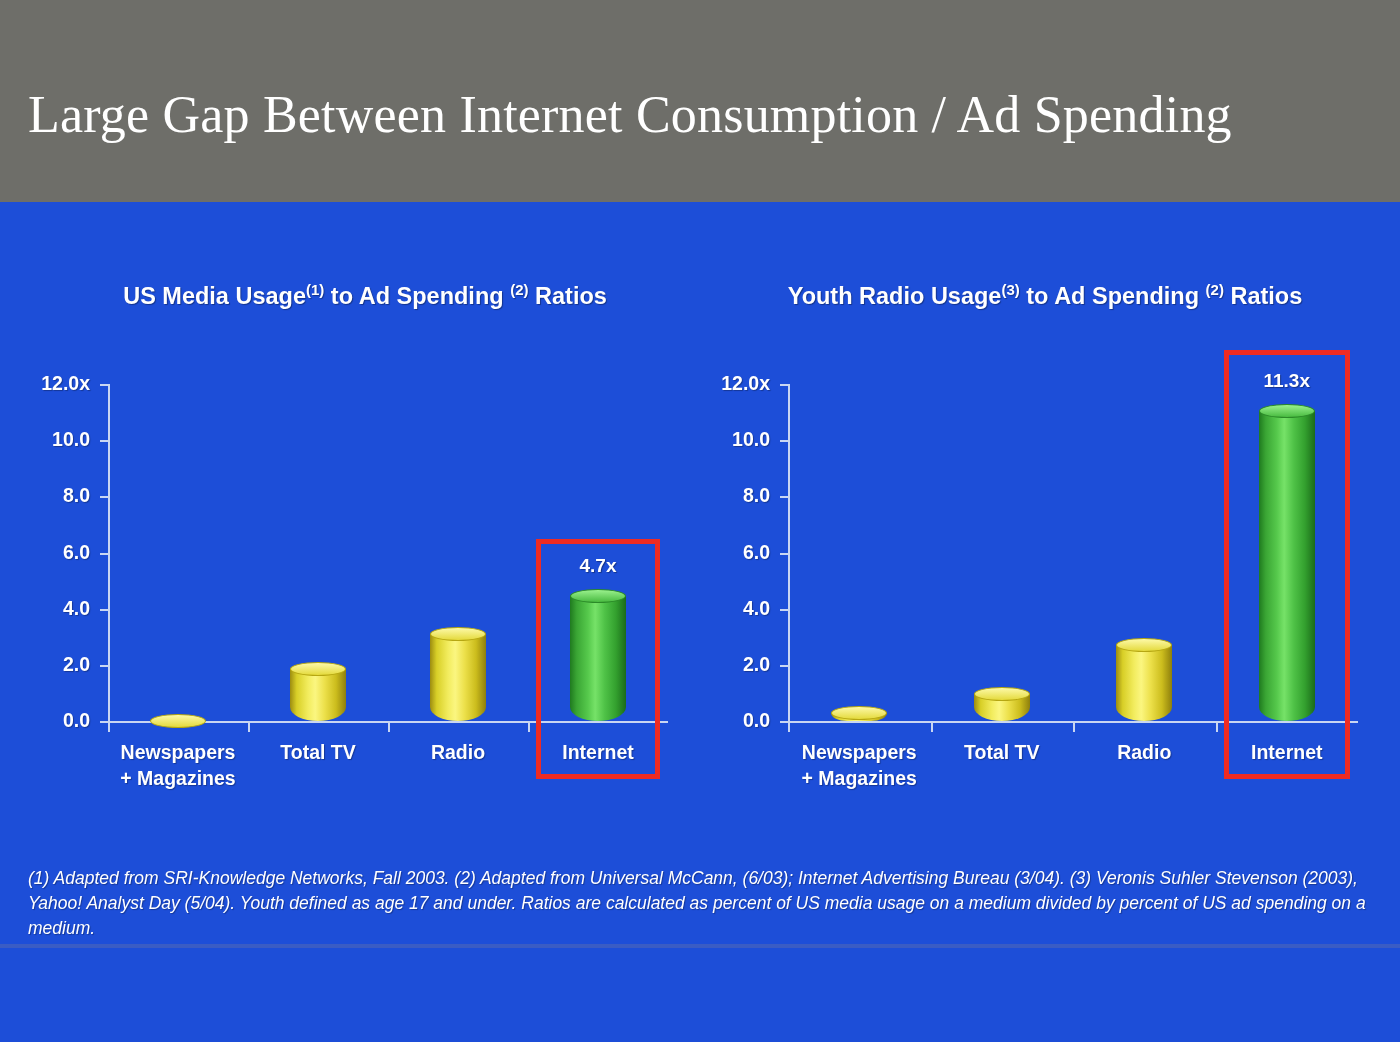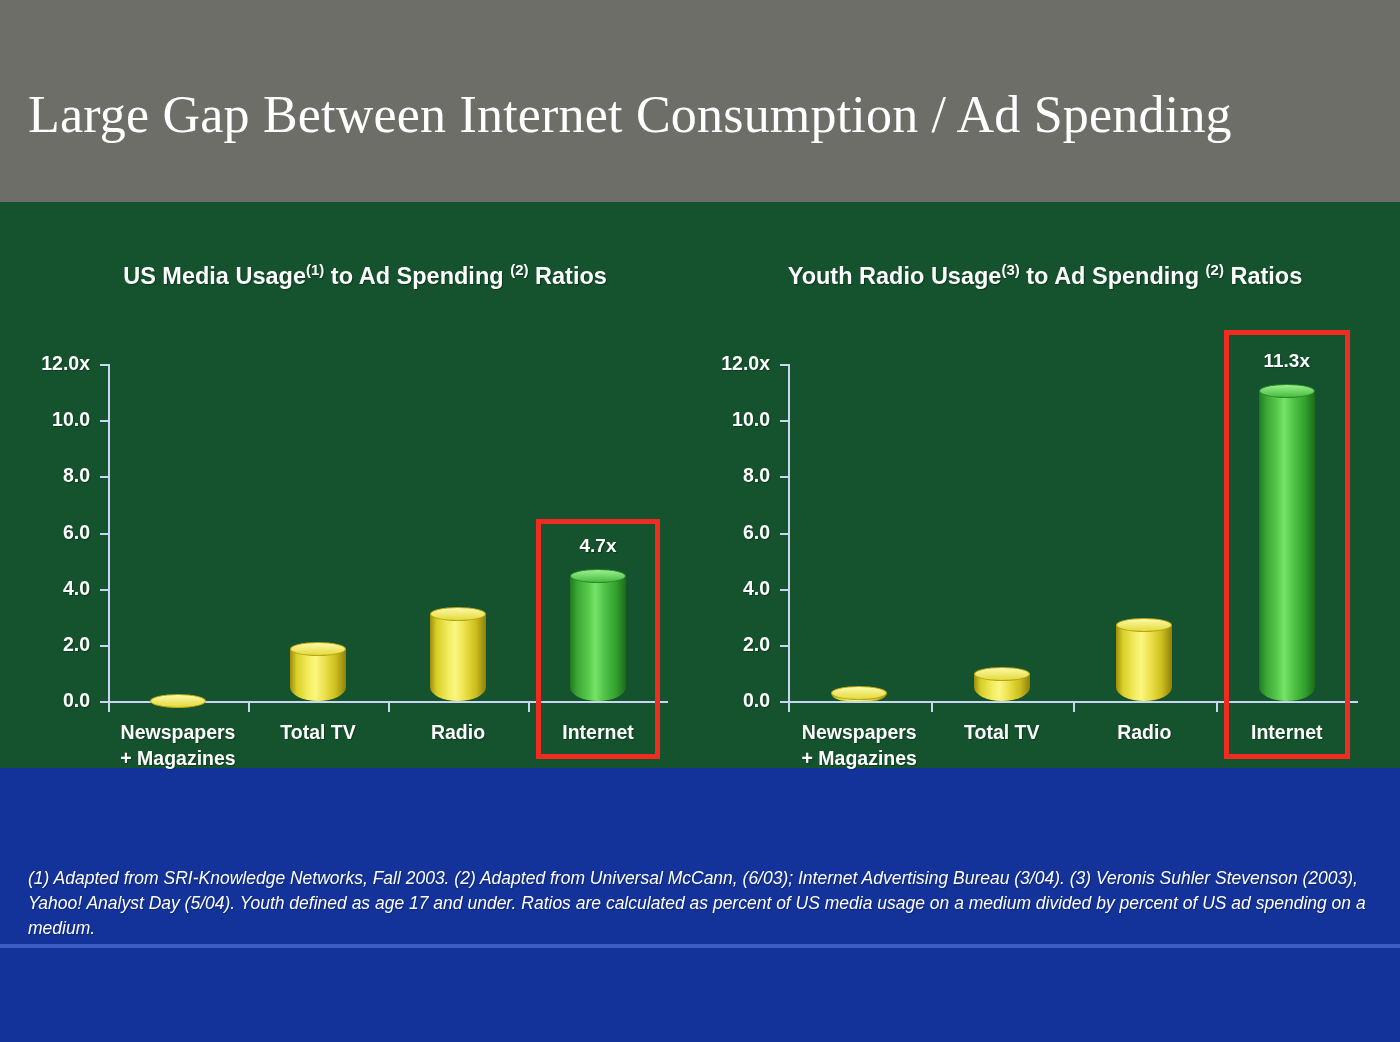--- a/index.html
+++ b/index.html
@@ -2,36 +2,36 @@
 <html><head>
 <meta charset="utf-8">
 <style>
   * { box-sizing: border-box; margin: 0; padding: 0; }
   html, body {
     width: 1400px; height: 1042px;
     background: #14339a;
     font-family: "Liberation Sans", sans-serif;
     overflow: hidden;
   }
-  .slide { position: relative; width: 1400px; height: 768px; background: #14532d; }
+  .slide { position: relative; width: 1400px; height: 1042px; background: #1d4ed8; }
 
   
   .header-band {
     position: absolute; left: 0; top: 0; width: 1400px; height: 202px;
     background: #6e6e69;
   }
   .slide-title {
     position: absolute; left: 28px; top: 88px; width: 1352px;
     font-family: "Liberation Serif", serif;
     font-size: 52px; line-height: 1.05; color: #ffffff;
     letter-spacing: 0.2px; white-space: nowrap;
   }
 
   
-  .panel { position: absolute; top: 252px; width: 690px; height: 560px; }
+  .panel { position: absolute; top: 272px; width: 690px; height: 560px; }
   .panel.left  { left: 10px; }
   .panel.right { left: 700px; }
 
   .panel-title {
     position: absolute; left: 0; top: 0; width: 100%;
     text-align: center; color: #ffffff;
     font-size: 23.5px; font-weight: bold; line-height: 36px;
     text-shadow: 1px 1px 1px rgba(0,0,0,0.35);
   }
   .panel.left .panel-title { padding-left: 20px; }

